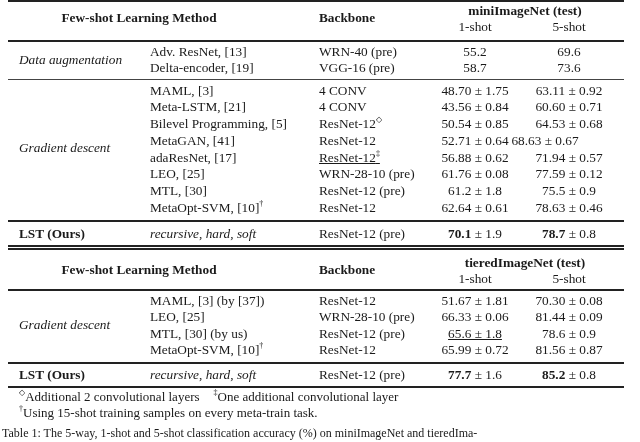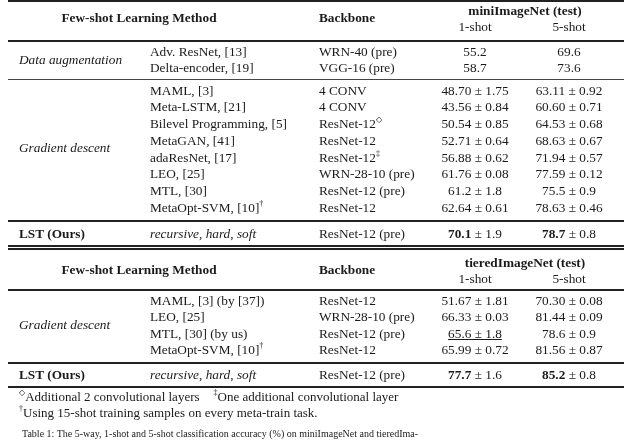--- a/index.html
+++ b/index.html
@@ -7,21 +7,21 @@
          font-family:"Liberation Serif", "DejaVu Serif", serif; color:#1a1a1a; font-size:13.3px; }
   .abs { position:absolute; white-space:nowrap; line-height:15px; }
   .rule { position:absolute; left:8px; width:616px; background:#222; }
   .thick { height:2px; }
   .thin { height:1px; background:#444; }
   .b { font-weight:bold; }
   .i { font-style:italic; }
   .c { text-align:center; }
   sup { font-size:8px; line-height:0; vertical-align:6px; }
   .foot { font-size:13px; }
-  .caption { font-size:10px;margin-left:20px; }
+  .caption { font-size:12px; }
 </style>
 </head>
 <body>
 
 <div>
   <div class="rule thick" style="top:0px;"></div>
 
   <div class="abs b c" style="left:8px; width:262px; top:10px;">Few-shot Learning Method</div>
   <div class="abs b" style="left:319px; top:10px;">Backbone</div>
   <div class="abs b c" style="left:440px; width:170px; top:3px;">miniImageNet (test)</div>
@@ -63,25 +63,25 @@
   <div>
     <div class="abs" style="left:150px; top:116px;"><span>Bilevel Programming, [5]</span><sup></sup></div>
     <div class="abs" style="left:319px; top:116px;"><span>ResNet-12</span><sup>◇</sup></div>
     <div class="abs c" style="left:430px; width:90px; top:116px;">50.54 ± 0.85</div>
     <div class="abs c" style="left:524px; width:90px; top:116px;">64.53 ± 0.68</div>
   </div>
   <div>
     <div class="abs" style="left:150px; top:133px;"><span>MetaGAN, [41]</span><sup></sup></div>
     <div class="abs" style="left:319px; top:133px;"><span>ResNet-12</span><sup></sup></div>
     <div class="abs c" style="left:430px; width:90px; top:133px;">52.71 ± 0.64</div>
-    <div class="abs c" style="left:524px; width:90px; top:133px;">68.63 ± 0.67</div>
+    <div class="abs c" style="left:500px; width:90px; top:133px;">68.63 ± 0.67</div>
   </div>
   <div>
     <div class="abs" style="left:150px; top:150px;"><span>adaResNet, [17]</span><sup></sup></div>
-    <div class="abs" style="left:319px; top:150px;"><span>ResNet-12</span><sup>‡</sup></div>
+    <div class="abs" style="left:319px; top:150px;text-decoration:underline;"><span>ResNet-12</span><sup>‡</sup></div>
     <div class="abs c" style="left:430px; width:90px; top:150px;">56.88 ± 0.62</div>
     <div class="abs c" style="left:524px; width:90px; top:150px;">71.94 ± 0.57</div>
   </div>
   <div>
     <div class="abs" style="left:150px; top:166px;"><span>LEO, [25]</span><sup></sup></div>
     <div class="abs" style="left:319px; top:166px;"><span>WRN-28-10 (pre)</span><sup></sup></div>
     <div class="abs c" style="left:430px; width:90px; top:166px;">61.76 ± 0.08</div>
     <div class="abs c" style="left:524px; width:90px; top:166px;">77.59 ± 0.12</div>
   </div>
   <div>
@@ -124,21 +124,21 @@
 
   <div>
     <div class="abs" style="left:150px; top:293px;"><span>MAML, [3] (by [37])</span><sup></sup></div>
     <div class="abs" style="left:319px; top:293px;">ResNet-12</div>
     <div class="abs c" style="left:430px; width:90px; top:293px;">51.67 ± 1.81</div>
     <div class="abs c" style="left:524px; width:90px; top:293px;">70.30 ± 0.08</div>
   </div>
   <div>
     <div class="abs" style="left:150px; top:309px;"><span>LEO, [25]</span><sup></sup></div>
     <div class="abs" style="left:319px; top:309px;">WRN-28-10 (pre)</div>
-    <div class="abs c" style="left:430px; width:90px; top:309px;">66.33 ± 0.03</div>
+    <div class="abs c" style="left:430px; width:90px; top:309px;">66.33 ± 0.06</div>
     <div class="abs c" style="left:524px; width:90px; top:309px;">81.44 ± 0.09</div>
   </div>
   <div>
     <div class="abs" style="left:150px; top:326px;"><span>MTL, [30] (by us)</span><sup></sup></div>
     <div class="abs" style="left:319px; top:326px;">ResNet-12 (pre)</div>
     <div class="abs c" style="left:430px; width:90px; top:326px;text-decoration:underline;">65.6 ± 1.8</div>
     <div class="abs c" style="left:524px; width:90px; top:326px;">78.6 ± 0.9</div>
   </div>
   <div>
     <div class="abs" style="left:150px; top:342px;"><span>MetaOpt-SVM, [10]</span><sup>†</sup></div>

